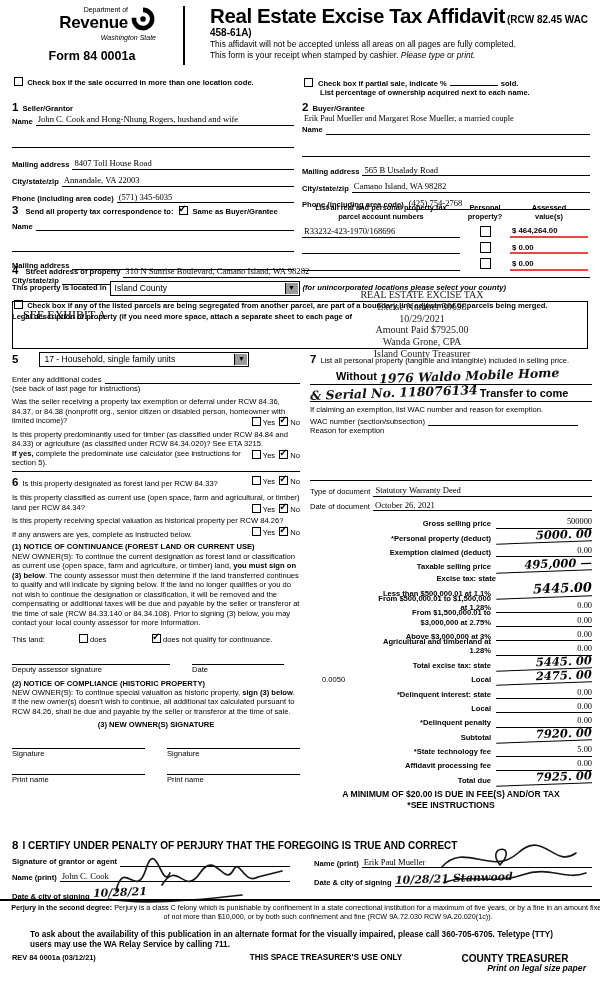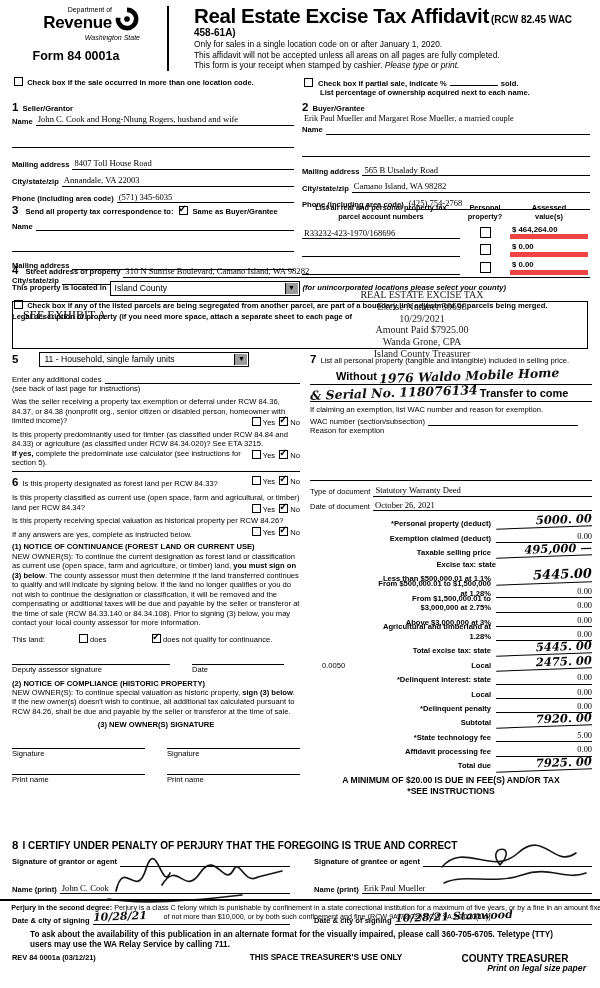--- a/index.html
+++ b/index.html
@@ -12,38 +12,38 @@
   .val{font-family:"Liberation Serif",serif;font-size:8.6px;padding:0 2px;white-space:nowrap}
   .hw{font-family:"DejaVu Serif",serif;font-style:italic;font-weight:bold;font-size:11px;
       color:#111;transform:rotate(-2deg);display:inline-block;white-space:nowrap}
   .cb{display:inline-block;width:7px;height:7px;border:1.2px solid #000;position:relative;top:1px;
       margin:0 2px;flex:none;background:#fff}
   .cb.checked::after{content:"✓";position:absolute;left:-1px;top:-4px;font-size:10px;font-weight:bold;color:#000}
   .num{font-size:11.5px;font-weight:bold;margin-right:4px}
   .sep{border-top:1.3px solid #000;margin:3px 0}
   .ynr{float:right;white-space:nowrap}
   
-  .hdr{position:absolute;top:6px;left:12px;right:6px;display:flex;gap:25px}
+  .hdr{position:absolute;top:6px;left:28px;right:6px;display:flex;gap:25px}
   .hdr-div{width:2px;background:#000;flex:none}
   .dor{width:128px;flex:none;text-align:right;padding-right:2px}
   .dor-row{display:flex;justify-content:flex-end;align-items:flex-start;gap:2px}
   .dor-dept{font-size:7px}
   .dor-rev{font-size:17px;font-weight:bold;line-height:.9;letter-spacing:-.3px}
   .dor-ws{font-size:7px;font-style:italic}
   .formnum{font-size:12.5px;font-weight:bold;text-align:center;margin-top:6px}
   .ttl{font-size:20.5px;font-weight:bold;letter-spacing:-.4px;line-height:1}
   .rcw{font-size:10px;font-weight:bold}
   .instr{font-size:8.4px;line-height:1.25}
   
   .pt{display:flex;gap:4px;font-size:7.4px}
   .pt .c1{width:158px;text-align:center}.pt .c2{width:42px;text-align:center}.pt .c3{width:78px;text-align:center}
   .prow{display:flex;gap:4px;align-items:flex-end;margin-top:3px}
   .prow .p1{width:158px;border-bottom:1px solid #000;min-height:10px}
   .prow .p2{width:42px;text-align:center}
-  .prow .p3{width:78px;border-bottom:5px solid #ef4444}
+  .prow .p3{width:78px;border-bottom:2px solid #ef4444}
   
   .dd{display:inline-flex;align-items:center;border:1.5px solid #000;height:13px;background:#fff}
   .dd .ddt{font-size:8.6px;padding:8px 4px;white-space:nowrap}
   .dd .dda{width:12px;height:11px;background:#9a9a9a;border-left:1px solid #000;color:#000;
            display:flex;align-items:center;justify-content:center;font-size:7px;margin:0 1px}
   
   .cols{position:absolute;top:352px;left:12px;right:8px;height:484px;display:flex;gap:10px;overflow:hidden}
   .lcol{width:288px;flex:none}
   .rcol{flex:1}
   .q{margin-top:4px}
@@ -56,21 +56,21 @@
         transform:rotate(-2deg);border-bottom:1px solid #000}
   .noline .tv{border-bottom:none}
   
   .sigrow{display:flex;gap:22px;margin-top:10px}
   .sg{display:flex;flex-direction:column}
   .sgl{border-bottom:1px solid #000;height:10px}
   .stamp{position:absolute;top:289px;left:324px;width:196px;text-align:center;
          font-family:Liberation Serif, serif;font-size:10px;line-height:1.18;color:#1c1c1c}
   .legalbox{position:absolute;top:301px;left:12px;width:574px;height:46px;border:1.6px solid #000}
   .exhibit{font-family:"Liberation Serif",serif;font-weight:normal;font-size:12px;padding:6px 0 0 10px}
-  .s8col{display:flex;flex-direction:column;gap:16px;position:relative;flex:1}
+  .s8col{display:flex;flex-direction:column;gap:4px;position:relative;flex:1}
   .sigsvg{position:absolute;pointer-events:none}
   .foot{position:absolute;top:953px;left:12px;right:10px;display:flex;font-size:7.4px;font-weight:bold}
 </style>
 </head>
 <body>
 
 <div class="page">
 
   <div class="hdr">
     <div class="dor">
@@ -86,21 +86,20 @@
             </svg>
         </span>
       </div>
       <div class="dor-ws">Washington State</div>
       <div class="formnum">Form 84 0001a</div>
     </div>
     <div class="hdr-div"></div>
     <div>
       <div><span class="ttl">Real Estate Excise Tax Affidavit</span>
         <span class="rcw">(RCW 82.45 WAC 458-61A)</span></div>
-      <div class="instr">Only for sales in a single location code on or after January 1, 2020.</div>
       <div class="instr">This affidavit will not be accepted unless all areas on all pages are fully completed.</div>
       <div class="instr"><span>This form is your receipt when stamped by cashier.</span> <span class="i">Please type or print.</span></div>
     </div>
   </div>
 
   <div class="abs" style="top:76px;left:12px;width:280px">
     <span class="cb"></span>
     <span class="b">Check box if the sale occurred in more than one location code.</span>
   </div>
   <div class="abs" style="top:76px;left:302px;width:290px">
@@ -232,21 +231,21 @@
     <div>Amount Paid $7925.00</div>
       <div>Wanda Grone, CPA</div>
       <div>Island County Treasurer</div>
   </div>
 
   <div class="cols">
     <div class="lcol">
       <div class="row" style="align-items:center">
         <span class="num">5</span>
         <span class="dd" style="width:208px;margin-left:14px">
-          <span class="ddt" style="flex:1">11 - Household, single family units</span>
+          <span class="ddt" style="flex:1">17 - Household, single family units</span>
           <span class="dda">▼</span>
         </span>
       </div>
       <div class="row q" style="margin-top:7px">
           <span>Enter any additional codes</span>
           <span class="fl"></span>
         </div>
       <div>(see back of last page for instructions)</div>
       <div class="q"><span>Was the seller receiving a property tax exemption or deferral under RCW 84.36, 84.37, or 84.38 (nonprofit org., senior citizen or disabled person, homeowner with limited income)?</span>
         <span class="ynr"><span class="cb"></span><span>Yes</span>
@@ -336,20 +335,25 @@
           <span class="fl"><span class="val">Statutory Warranty Deed</span></span>
         </div>
       <div class="row" style="margin-top:3px">
           <span>Date of document</span>
           <span class="fl"><span class="val">October 26, 2021</span></span>
         </div>
 
       <div style="margin-top:4px">
         <div class="taxrow">
             <span class="tp"></span>
+            <span class="tl b">Gross selling price</span>
+            <span class="tv">500000</span>
+          </div>
+        <div class="taxrow">
+            <span class="tp"></span>
             <span class="tl b">*Personal property (deduct)</span>
             <span class="tv h">5000. 00</span>
           </div>
         <div class="taxrow">
             <span class="tp"></span>
             <span class="tl b">Exemption claimed (deduct)</span>
             <span class="tv">0.00</span>
           </div>
         <div class="taxrow">
             <span class="tp"></span>
@@ -452,24 +456,20 @@
         <div class="row">
             <span class="b">Date &amp; city of signing</span>
             <span class="fl"><span class="hw">10/28/21</span></span>
           </div>
         <svg class="sigsvg" style="top:-6px;left:90px" width="185" height="56" viewBox="0 0 185 56">
           <path d="M14 40 C 22 6, 34 50, 44 18 S 60 40, 68 22 M 60 34 C 76 8, 82 46, 98 22 S 122 38, 132 18 C 138 8, 142 34, 156 26 L 180 20 M 6 48 C 40 54, 90 50, 140 44" fill="none" stroke="#161616" stroke-width="1.7" stroke-linecap="round"></path>
         </svg>
       </div>
       <div class="s8col">
         <div class="row">
-            <span class="b">Signature of grantee or agent</span>
-            <span class="fl"></span>
-          </div>
-        <div class="row">
             <span class="b">Name (print)</span>
             <span class="fl"><span class="val">Erik Paul Mueller</span></span>
           </div>
         <div class="row">
             <span class="b">Date &amp; city of signing</span>
             <span class="fl"><span class="hw">10/28/21  Stanwood</span></span>
           </div>
         <svg class="sigsvg" style="top:-14px;left:120px" width="160" height="46" viewBox="0 0 160 46">
           <path d="M8 24 C 30 -2, 58 34, 84 10 S 120 26, 142 10 M 66 22 C 50 2, 86 0, 66 22 M 10 40 C 30 30, 60 42, 88 32 S 130 38, 152 30" fill="none" stroke="#161616" stroke-width="1.6" stroke-linecap="round"></path>
         </svg>

